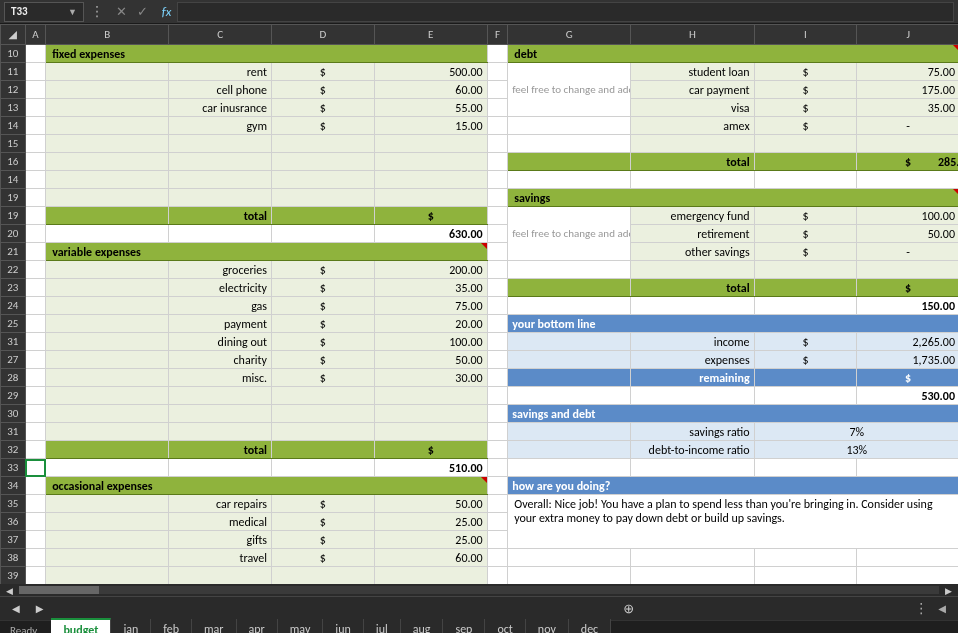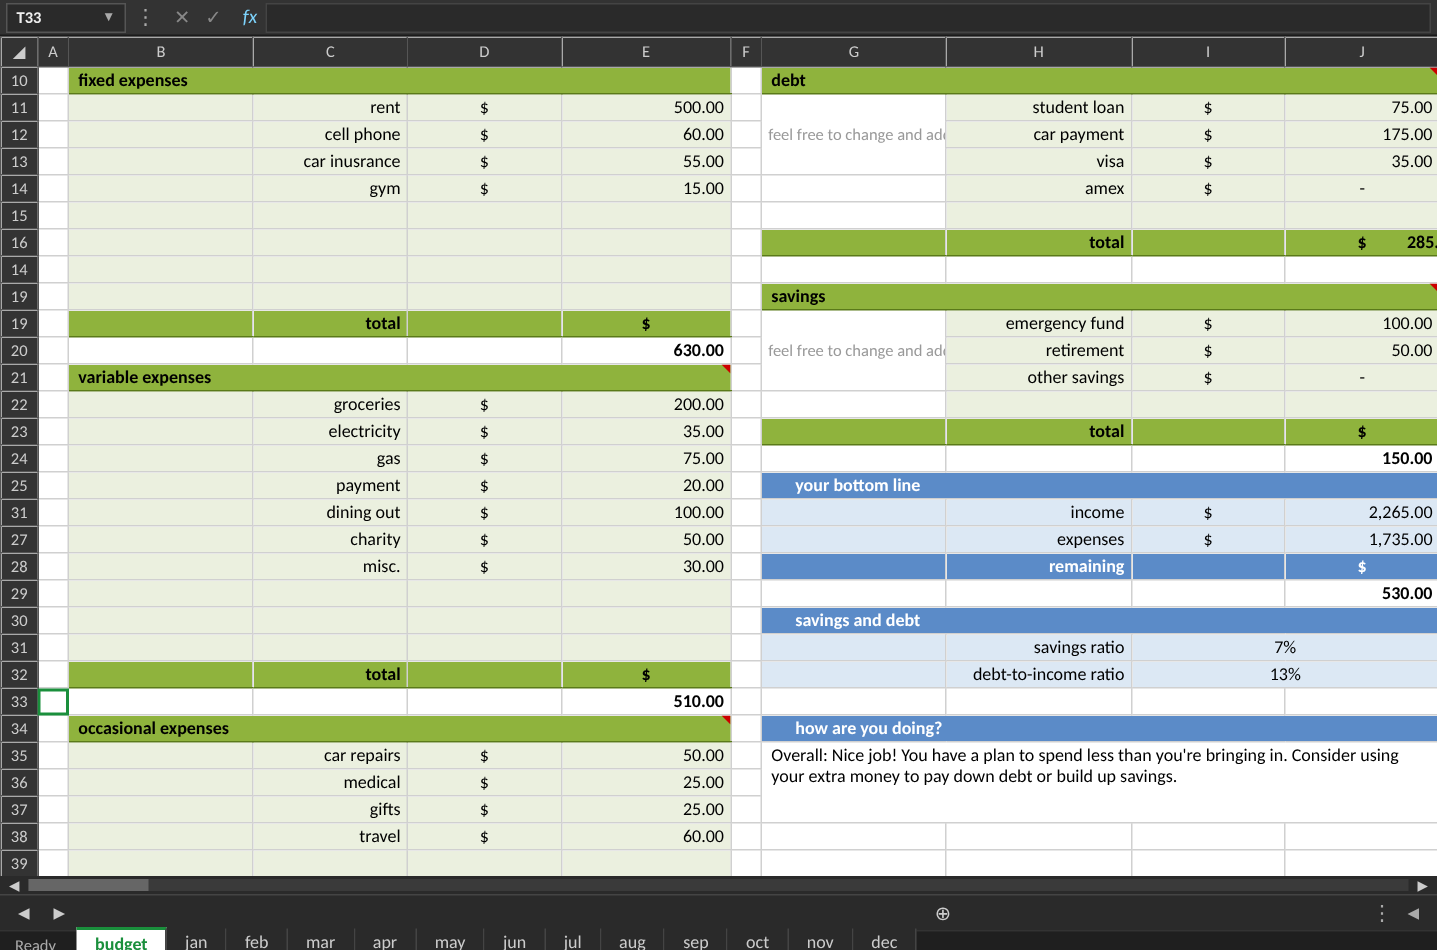--- a/index.html
+++ b/index.html
@@ -13,21 +13,21 @@
   .vdots { color: #aaa; cursor: pointer; font-size: 14px; }
   .sheet-area { position: relative; background: #fff; overflow: hidden; height: 560px; }
   table.grid { border-collapse: collapse; background: #fff; width: 960px; table-layout: fixed; }
   .grid th { background: #333; color: #ccc; font-weight: normal; font-size: 11px; border: 1px solid #555; position: sticky; }
   .grid th.top { height: 20px; }
   .grid th.side { width: 24px; text-align: center; }
   .grid td { border: 1px solid #d0d0d0; height: 18px; padding: 0 4px; vertical-align: middle; overflow: hidden; white-space: nowrap; }
   .hdr-green { background: #8fb33d; font-weight: bold; color: #000; border-top: 1px solid #5a7a19 !important; border-bottom: 1px solid #5a7a19 !important; }
   .hdr-green.l { border-left: 1px solid #5a7a19 !important; padding-left: 6px; }
   .hdr-blue { background: #5b8bc8; font-weight: bold; color: #fff; }
-  .hdr-blue.l { padding-left: 22px; }
+  .hdr-blue.l { padding-left: 4px; }
   .cell-lb { background: #dce8f4; }
   .cell-lg { background: #ebf0df; }
   .txt-r { text-align: right; }
   .txt-c { text-align: center; }
   .bold { font-weight: bold; }
   .note { color: #999; font-size: 11px; font-style: normal; white-space: normal; line-height: 1.25; }
   .redcorner { position: relative; }
   .redcorner::after { content: ""; position: absolute; top: 0; right: 0; border-style: solid; border-width: 0 6px 6px 0; border-color: transparent #c00 transparent transparent; }
   .selected { outline: 2px solid #1a8f3c; outline-offset: -2px; }
   .hscroll { background: #2a2a2a; height: 12px; display: flex; align-items: center; }

